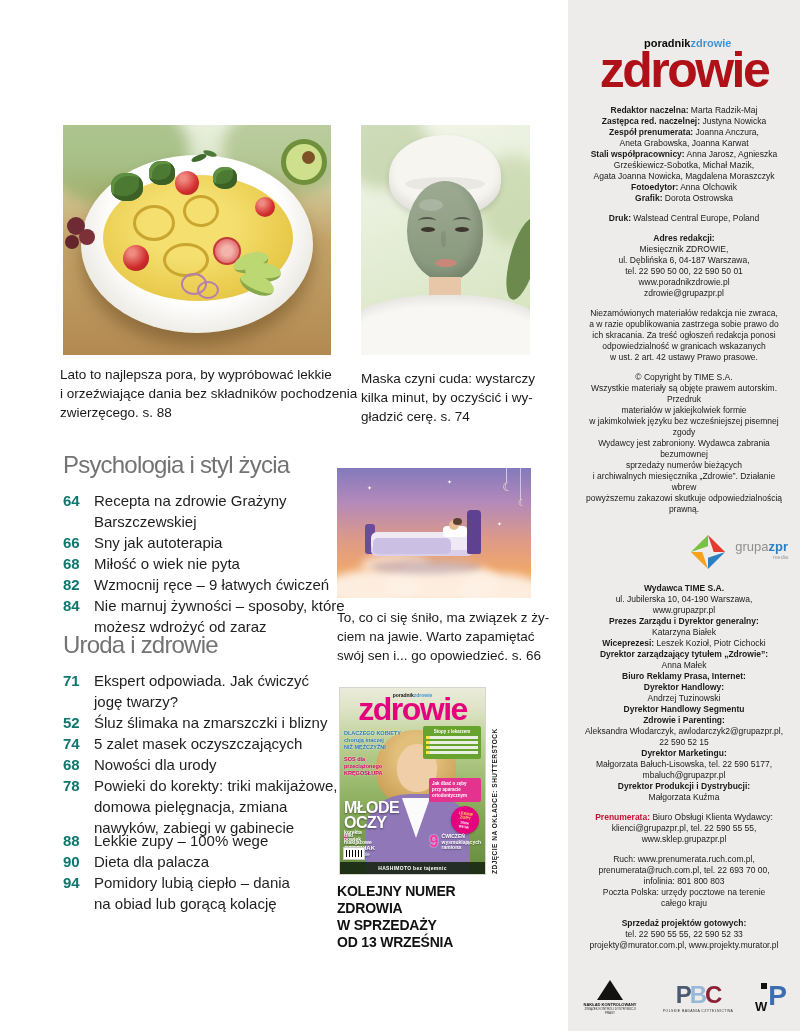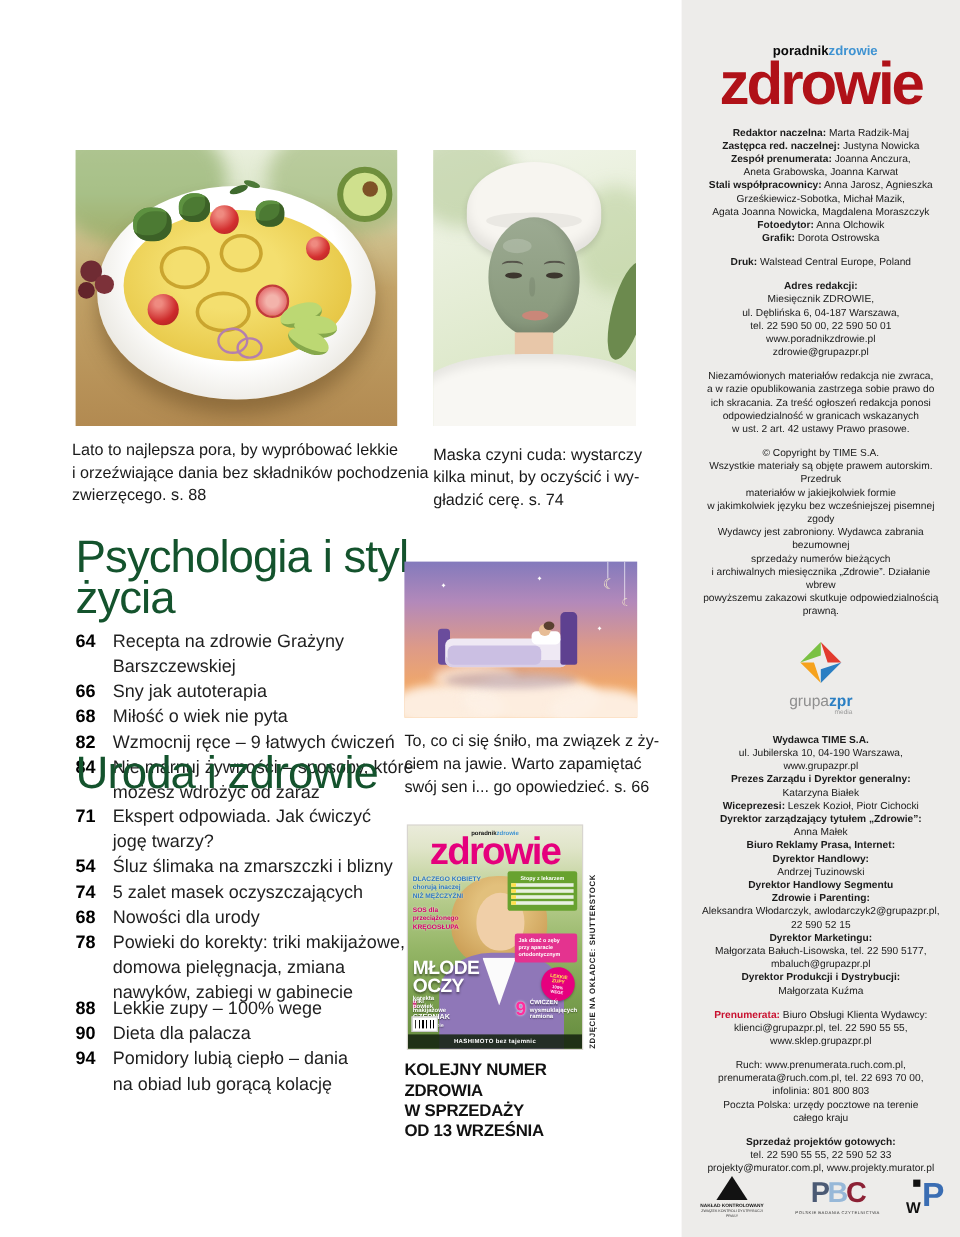--- a/index.html
+++ b/index.html
@@ -36,23 +36,23 @@
     background:linear-gradient(180deg,#837abc 0%,#b389ba 26%,#dd9a88 55%,#efa76c 78%,#f8bb79 100%);}
   .cloud{border-radius:50%;filter:blur(4px);background:rgba(253,240,229,.95);}
   .moon-glyph{color:#f6ecc8;font-family:"DejaVu Sans",sans-serif;}
   .star{color:#fff;font-size:6px;}
 
   
   .caption{position:absolute;font-size:13.5px;line-height:19px;color:#1a1a1a;white-space:pre-line;}
 
   
   .toc-section{position:absolute;left:63px;width:285px;color:#1f1f1f;}
-  .section-title{font-size:38px;font-weight:400;letter-spacing:-0.8px;color:#14532d;margin:0 0 8px 0;line-height:34px;}
+  .section-title{font-size:24px;font-weight:400;letter-spacing:-0.8px;color:#737373;margin:0 0 8px 0;line-height:34px;}
   .toc-item{display:flex;line-height:21px;font-size:15px;}
-  .toc-num{width:31px;flex:none;font-weight:700;color:#000000;}
+  .toc-num{width:31px;flex:none;font-weight:700;color:#0f766e;}
   .toc-text{white-space:pre-line;}
 
   
   .next-issue{position:absolute;left:337px;top:883px;font-size:14px;font-weight:700;line-height:17px;
     letter-spacing:-0.2px;color:#111;white-space:pre-line;}
   .cover-credit{position:absolute;left:491px;top:688px;height:186px;display:flex;align-items:center;
     writing-mode:vertical-rl;transform:rotate(180deg);font-size:6.5px;font-weight:700;letter-spacing:.5px;color:#222;}
 
   
   .cover{position:absolute;left:340px;top:688px;width:145px;height:186px;overflow:hidden;
@@ -103,21 +103,21 @@
   .mh-inner{padding:38px 12px 0 12px;font-size:8.5px;line-height:11px;}
   .z-logo{margin-bottom:14px;}
   .z-logo-small{text-align:left;padding-left:64px;font-size:11px;font-weight:700;line-height:11px;}
   .z-logo-small .k{color:#0a0a0a;}
   .z-logo-small .bl{color:#3f93d2;}
   .z-logo-main{font-size:50px;font-weight:700;color:#b01118;letter-spacing:-2.5px;line-height:42px;}
   .m-block{margin-bottom:9px;}
   .m-line b{font-weight:700;}
   .m-title{font-weight:700;display:block;}
   .red{color:#c8102e;font-weight:700;}
-  .grupa{display:flex;align-items:center;justify-content:flex-start;gap:8px;margin:18px 0 12px 0;flex-direction:column;}
+  .grupa{display:flex;align-items:center;justify-content:flex-end;gap:8px;margin:18px 0 12px 0;}
   .grupa-text{text-align:left;line-height:10px;}
   .grupa-text .g1{color:#8f8f8f;font-size:13px;}
   .grupa-text .g2{color:#2b7fc3;font-size:13px;font-weight:700;}
   .grupa-text .g3{color:#9a9a9a;font-size:5.5px;text-align:right;margin-top:-1px;}
   .mh-logos{position:absolute;left:0;right:0;bottom:16px;display:flex;align-items:center;justify-content:center;gap:18px;}
   .nk{width:62px;}
   .nk-tri{width:0;height:0;border-left:13px solid transparent;border-right:13px solid transparent;
     border-bottom:20px solid #121212;margin:0 auto 2px auto;}
   .nk-t1{font-size:4px;font-weight:700;line-height:5px;color:#111;}
   .nk-t2{font-size:3px;line-height:4px;color:#333;}
@@ -229,21 +229,21 @@
     <div class="section-title">Uroda i zdrowie</div>
     <div>
 
         <div class="toc-item">
           <span class="toc-num">71</span>
           <span class="toc-text">Ekspert odpowiada. Jak ćwiczyć
 jogę twarzy?</span>
         </div>
 
         <div class="toc-item">
-          <span class="toc-num">54</span>
+          <span class="toc-num">52</span>
           <span class="toc-text">Śluz ślimaka na zmarszczki i blizny</span>
         </div>
 
         <div class="toc-item">
           <span class="toc-num">74</span>
           <span class="toc-text">5 zalet masek oczyszczających</span>
         </div>
 
         <div class="toc-item">
           <span class="toc-num">68</span>

